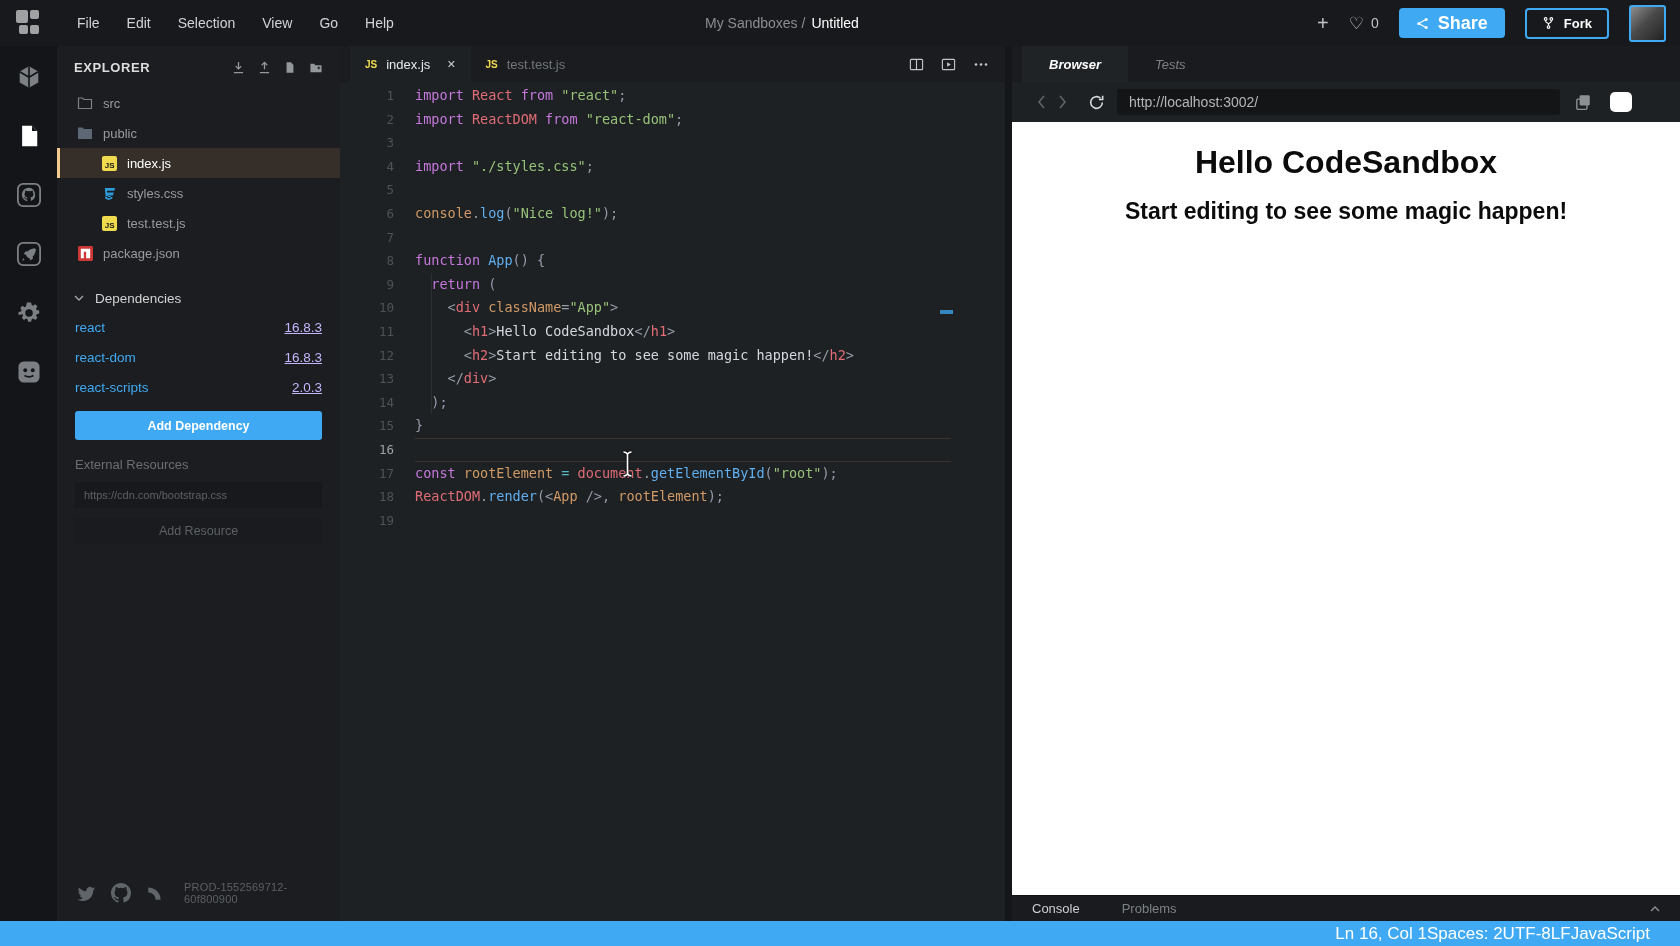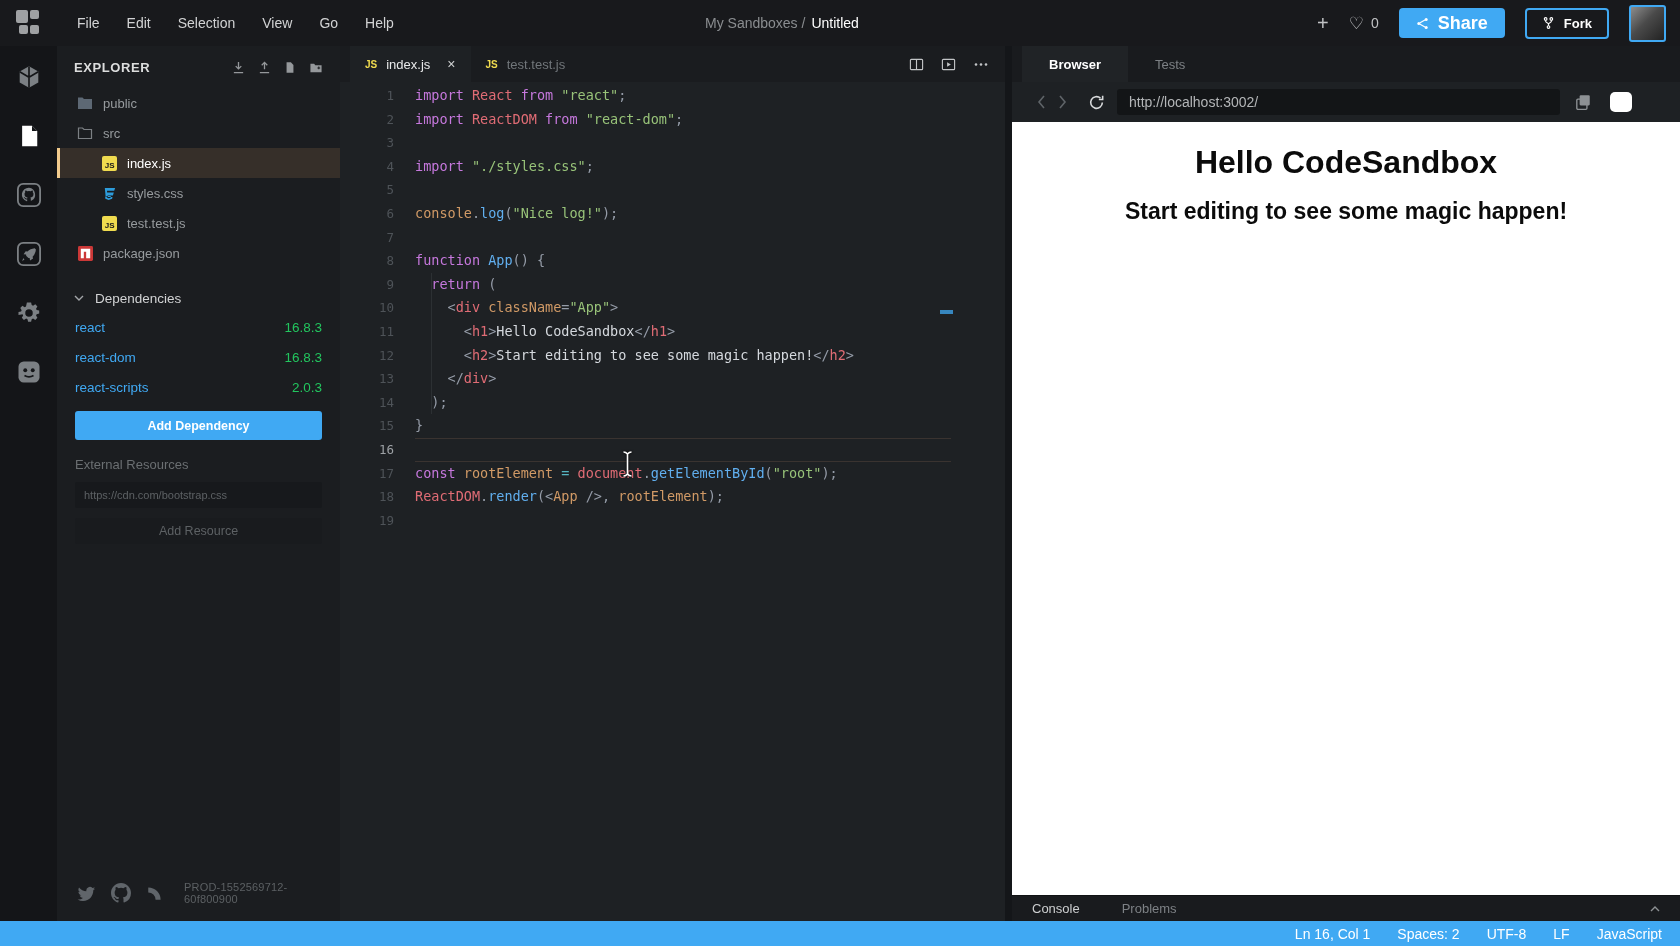--- a/index.html
+++ b/index.html
@@ -54,21 +54,21 @@
   .file-row { height:30px; display:flex; align-items:center; gap:10px; color:#979b9e; cursor:pointer; }
   .file-row.selected { background:#362f29; border-left:3px solid #f2cb8d; color:#fff; }
   .file-icon { width:16px; height:16px; display:flex; align-items:center; justify-content:center; flex-shrink:0; }
   .js-badge { width:15px; height:15px; background:#f0db4f; border-radius:2px; color:#15171a;
     font-size:8px; font-weight:bold; display:flex; align-items:flex-end; justify-content:flex-end; padding:1px 2px; }
   .npm-badge, .css-badge { width:15px; height:15px; }
   .deps-header { margin-top:16px; height:28px; display:flex; align-items:center; gap:11px; padding:0 17px;
     color:#d2d3d4; font-size:13.5px; cursor:pointer; }
   .dep-row { height:30px; display:flex; align-items:center; padding:0 18px; font-size:13.5px; cursor:pointer; }
   .dep-name { color:#40a9f3; }
-  .dep-version { margin-left:auto; color:#22c55e; }
+  .dep-version { margin-left:auto; color:#c4b5fd;text-decoration:underline; }
   .add-dep-btn { margin:9px 18px 0; height:29px; background:#40a9f3; border:none; border-radius:3px;
     color:#fff; font-family:"Liberation Sans",sans-serif; font-weight:bold; font-size:12.5px; cursor:pointer; width:247px; }
   .ext-label { margin:17px 18px 0; color:#6b6f72; font-size:13px; }
   .res-input { margin:10px 18px 0; height:26px; width:247px; background:#17191c; border:none; border-radius:2px;
     color:#c0c2c4; font-size:11px; padding:0 9px; font-family:"Liberation Sans",sans-serif; }
   .res-input::placeholder { color:#5d6164; }
   .add-res-btn { margin:10px 18px 0; height:26px; width:247px; background:#191b1e; border:none; border-radius:2px;
     color:#5d6164; font-family:"Liberation Sans",sans-serif; font-size:12.5px; cursor:pointer; }
   .sb-footer { margin-top:auto; display:flex; align-items:center; gap:15px; padding:0 20px 16px; }
   .footer-icon { cursor:pointer; }
@@ -93,21 +93,21 @@
   .active-line .ln { color:#9da1a5; }
   .tk-kw { color:#c678dd; } .tk-cls { color:#e06c75; } .tk-str { color:#98c379; }
   .tk-pun { color:#959ca8; } .tk-fn { color:#61afef; } .tk-var { color:#d19a66; }
   .tk-op { color:#56b6c2; } .tk-txt { color:#d5d9de; } .tk-pl { color:#abb2bf; }
   .indent-guide { position:absolute; left:91px; top:190.8px; width:1px; height:141.6px; background:#2c3033; }
   .scroll-marker { position:absolute; left:600px; top:228px; width:13px; height:4px; background:#40a9f3; opacity:.75; }
   .mouse-cursor { position:absolute; left:280px; top:368px; pointer-events:none; }
 
   
   .preview-col { flex:1; display:flex; flex-direction:column; background:#1a1c1f; min-width:0; }
-  .pv-tabbar { height:36px; background:#191b1e; display:flex; align-items:stretch; padding-left:10px; flex-shrink:0; }
+  .pv-tabbar { height:36px; background:#191b1e; display:flex; align-items:stretch; padding-left:10px; flex-shrink:0;font-style:italic; }
   .pv-tab { display:flex; align-items:center; padding:0 27px; font-size:13px; color:#7d8185; cursor:pointer; }
   .pv-tab.active { background:#202326; color:#fff; font-weight:bold; }
   .pv-nav { height:40px; background:#1e2124; display:flex; align-items:center; padding:0 0 0 24px; flex-shrink:0; }
   .nav-arrow { width:22px; cursor:pointer; }
   .nav-refresh { margin-left:8px; cursor:pointer; }
   .url-box { flex:1; height:26px; background:#131517; border:none; border-radius:3px; margin-left:12px;
     color:#b4b6b8; font-size:14px; padding:0 12px; font-family:"Liberation Sans",sans-serif; }
   .nav-actions { display:flex; align-items:center; gap:18px; margin-left:14px; padding-right:48px; }
   .copy-icon { cursor:pointer; }
   .device-toggle { width:22px; height:20px; background:#fff; border-radius:5px; cursor:pointer; }
@@ -115,21 +115,21 @@
   .pv-h1 { margin-top:22px; font-size:32px; font-weight:bold; color:#0b0b0b; font-family:"Liberation Sans",sans-serif; }
   .pv-h2 { margin-top:17px; font-size:23px; font-weight:bold; color:#0b0b0b; font-family:"Liberation Sans",sans-serif; }
   .pv-console { height:26px; background:#191b1e; border-top:1px solid #101214; display:flex; align-items:center;
     padding:0 20px; gap:42px; font-size:13px; flex-shrink:0; }
   .console-label { color:#cdcfd0; cursor:pointer; }
   .problems-label { color:#7d8185; cursor:pointer; }
   .console-toggle { margin-left:auto; cursor:pointer; }
 
   
   .statusbar { height:25px; background:#40a9f3; display:flex; align-items:center; justify-content:flex-end;
-    gap:27px; padding-right:18px; color:#fff; font-size:14px; }
+    padding-right:30px; color:#fff; font-size:17px; }
   .status-item { cursor:pointer; }
 </style>
 </head>
 <body>
 
 <div class="topbar">
   <div class="logo-btn">
     <div class="logo-grid">
       <span class="a"></span>
         <span class="b"></span>
@@ -249,32 +249,32 @@
               <path d="M1 3h4l1.2 1.5H13V12H1z" fill="#95989b"></path>
               <path d="M8.5 7.5h3M10 6v3" stroke="#1b1d20" stroke-width="1.1"></path>
             </svg>
           </span>
       </span>
     </div>
     <div id="file-tree">
         <div class="file-row" style="padding-left: 20px;">
           <span class="file-icon">
             <svg width="16" height="14" viewBox="0 0 16 14">
+              <path d="M1.5 2h4L7 3.5h7.5V12.5h-13z" fill="none" stroke="#7c8084" stroke-width="1.2"></path>
+            </svg>
+          </span>
+          <span>src</span>
+        </div>
+        <div class="file-row" style="padding-left: 20px;">
+          <span class="file-icon">
+            <svg width="16" height="14" viewBox="0 0 16 14">
               <path d="M1 1.5h4.5L7 3h8v10H1z" fill="#5d6874"></path>
             </svg>
           </span>
           <span>public</span>
-        </div>
-        <div class="file-row" style="padding-left: 20px;">
-          <span class="file-icon">
-            <svg width="16" height="14" viewBox="0 0 16 14">
-              <path d="M1.5 2h4L7 3.5h7.5V12.5h-13z" fill="none" stroke="#7c8084" stroke-width="1.2"></path>
-            </svg>
-          </span>
-          <span>src</span>
         </div>
         <div class="file-row selected" style="padding-left: 41px;">
           <span class="file-icon">
             <span class="js-badge">JS</span>
           </span>
           <span>index.js</span>
         </div>
         <div class="file-row" style="padding-left: 44px;">
           <span class="file-icon">
             <svg class="css-badge" width="15" height="15" viewBox="0 0 16 16" fill="#2d9cdb">

